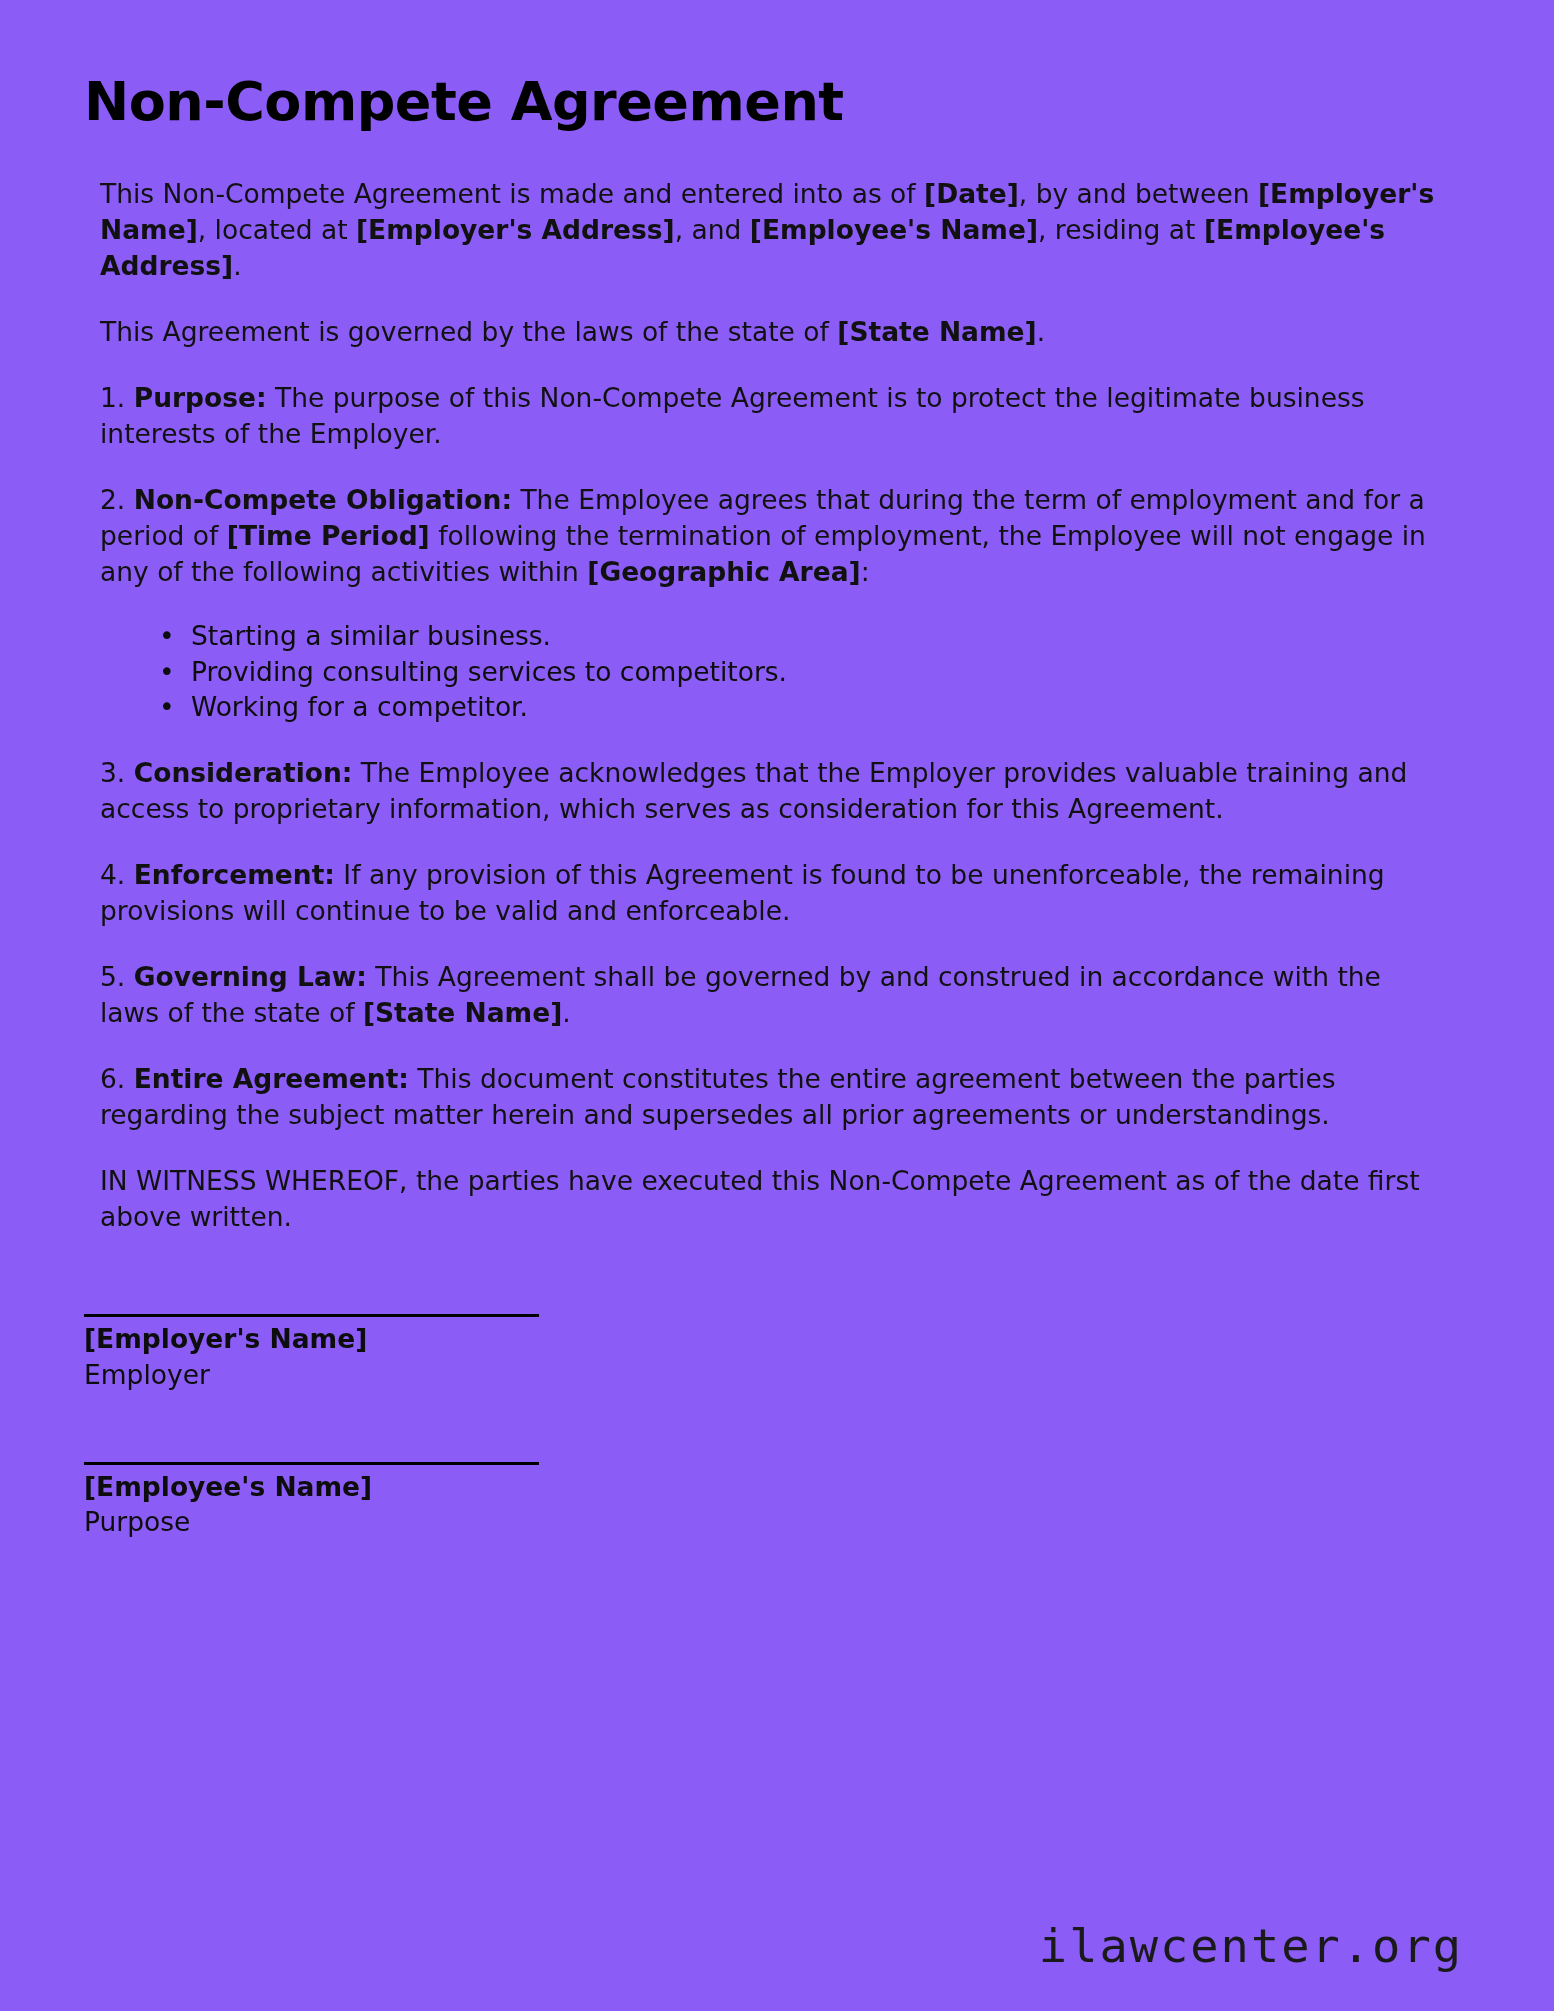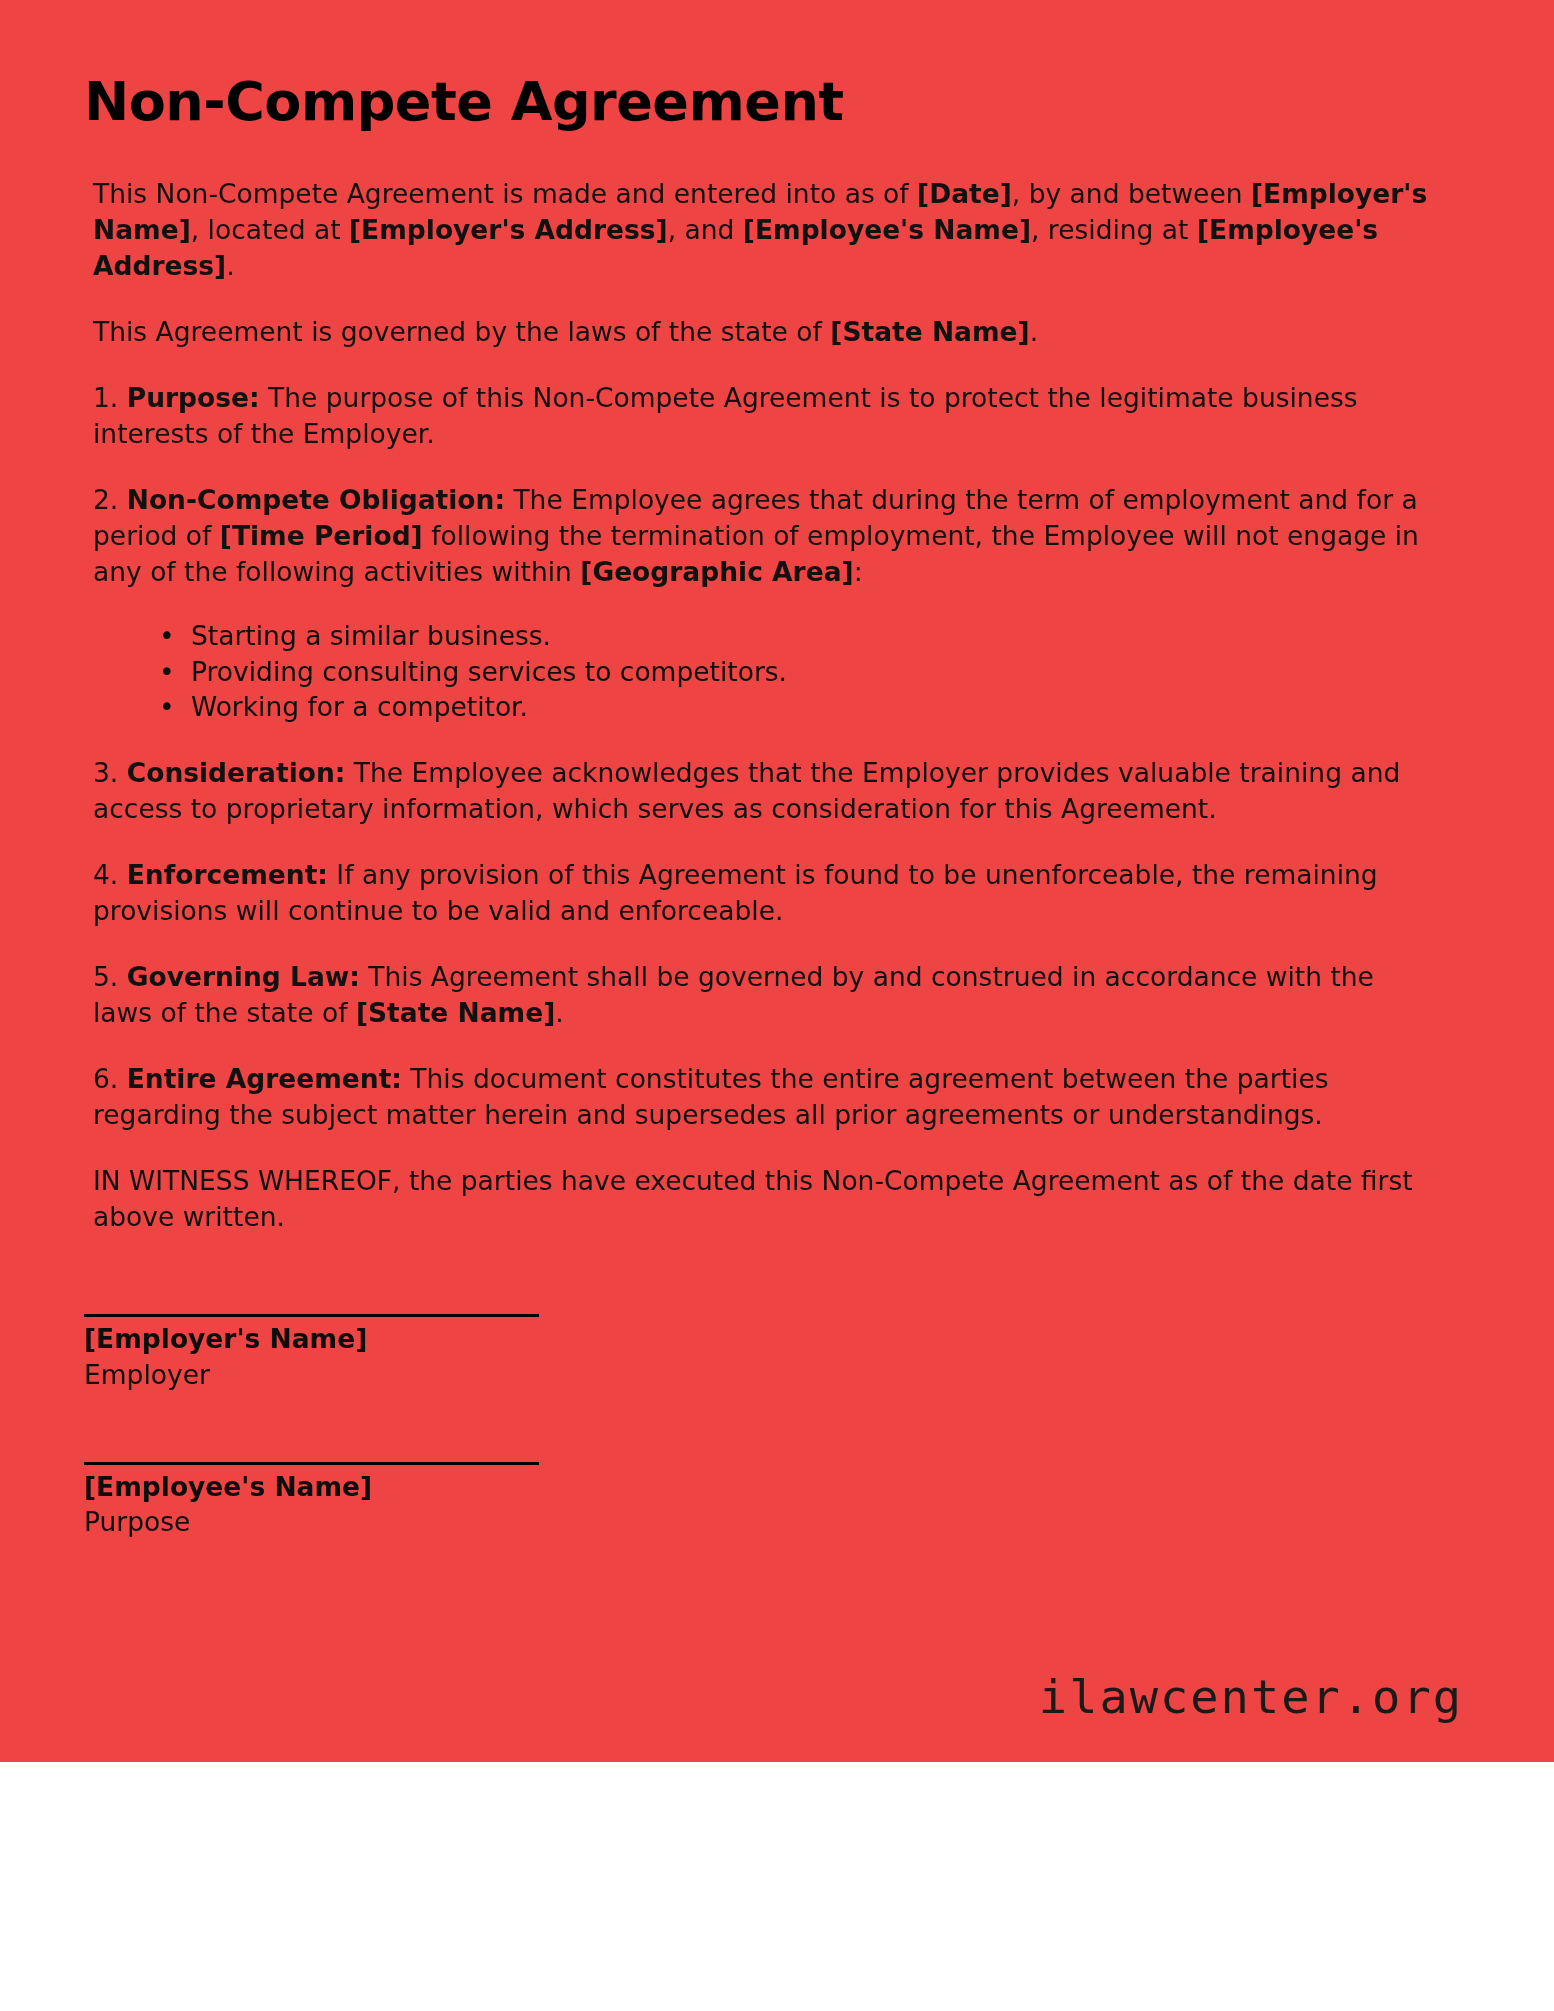--- a/index.html
+++ b/index.html
@@ -12,37 +12,37 @@
     height: 2011px;
     position: relative;
     font-family: "DejaVu Sans", sans-serif;
     color: #0d0d0d;
     -webkit-font-smoothing: antialiased;
   }
   .page {
     position: absolute;
     top: 0; left: 0;
     width: 1554px;
-    height: 1762px;
-    background: #ef4444;
+    height: 2011px;
+    background: #8b5cf6;
     box-sizing: border-box;
     padding: 72px 75px 0 84px;
   }
   .doc-title {
     font-size: 54px;
     font-weight: bold;
     letter-spacing: -0.5px;
     line-height: 1.12;
     margin: 0 0 44px 0;
     color: #000000;
   }
   .para {
     font-size: 26.5px;
     line-height: 1.355;
-    margin: 0 0 30px 9px;
+    margin: 0 0 30px 16px;
     max-width: 1340px;
     color: #111111;
   }
   .para.tight { margin-bottom: 28px; }
   .bullets {
     margin: 16px 0 30px 0;
     padding: 0 0 0 75px;
     list-style: none;
     max-width: 1340px;
   }

